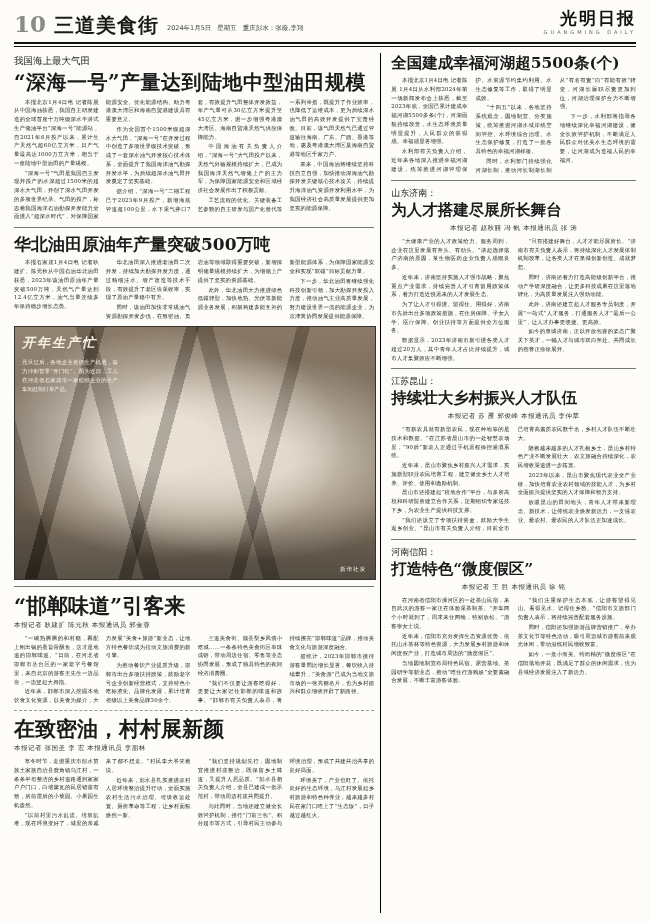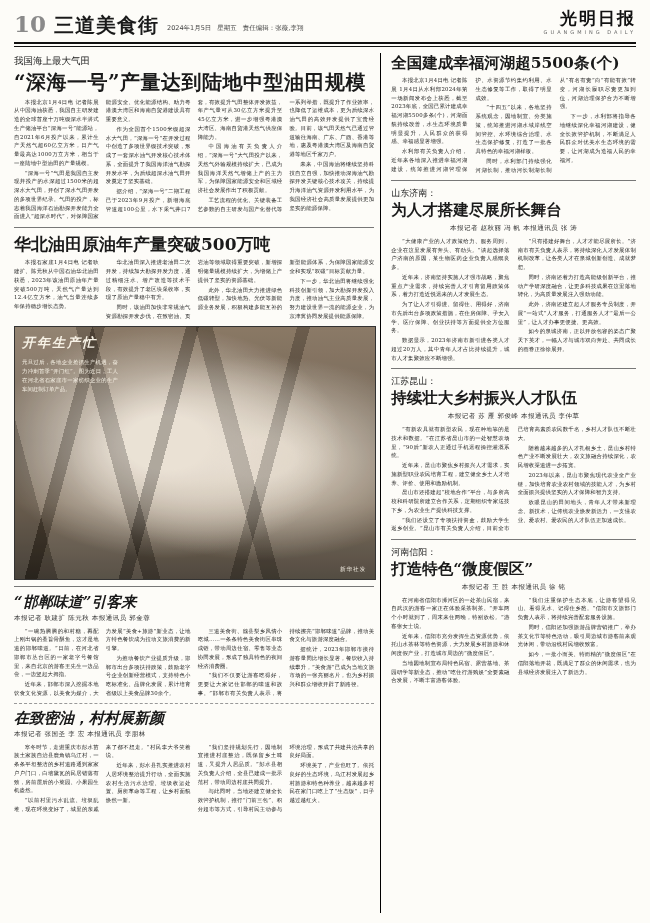--- a/index.html
+++ b/index.html
@@ -37,21 +37,21 @@
   .h-main{
     font-family:"DejaVu Serif","Liberation Serif",serif;
     font-size:20px;font-weight:bold;letter-spacing:0.5px;line-height:1.15;margin:1px 0 4px 0;
   }
   .h-sub{
     font-family:"DejaVu Serif","Liberation Serif",serif;
     font-size:17px;font-weight:bold;line-height:1.2;margin:2px 0 4px 0;
   }
   .h-small{
     font-family:"DejaVu Serif","Liberation Serif",serif;
-    font-size:15px;font-weight:bold;line-height:1.2;margin:3px 0 3px 0;font-style:italic;
+    font-size:21px;font-weight:bold;line-height:1.2;margin:3px 0 3px 0;
   }
   .h-r-main{
     font-family:"DejaVu Serif","Liberation Serif",serif;
     font-size:15.5px;font-weight:bold;line-height:1.2;margin:1px 0 4px 0;
   }
   .byline{font-size:6.5px;color:#333;text-align:center;margin:2px 0 4px 0;letter-spacing:.5px;}
   .byline-l{text-align:left;}
   .sep-dashed{border-top:1px dashed #999;margin:5px 0;}
   .sep-solid{border-top:1px solid #777;margin:6px 0;}
   .cols3{column-count:3;column-gap:8px;}
@@ -88,21 +88,21 @@
 <body>
 
 <div class="page">
 
   <div class="masthead">
     <div class="pageno">10</div>
     <div class="sectiontitle">三道美食街</div>
     <div class="mastmeta">
       <span>2024年1月5日</span>
       <span>星期五</span>
-      <span>责任编辑：张薇,李翔</span>
+      <span>重庆彭水：张薇,李翔</span>
     </div>
     <div class="mast-right">
       <div class="paper-logo">光明日报</div>
       <div class="paper-logo-sub">GUANGMING DAILY</div>
     </div>
   </div>
   <div class="rule-thick"></div>
   <div class="rule-thin"></div>
 
   <div class="body">

